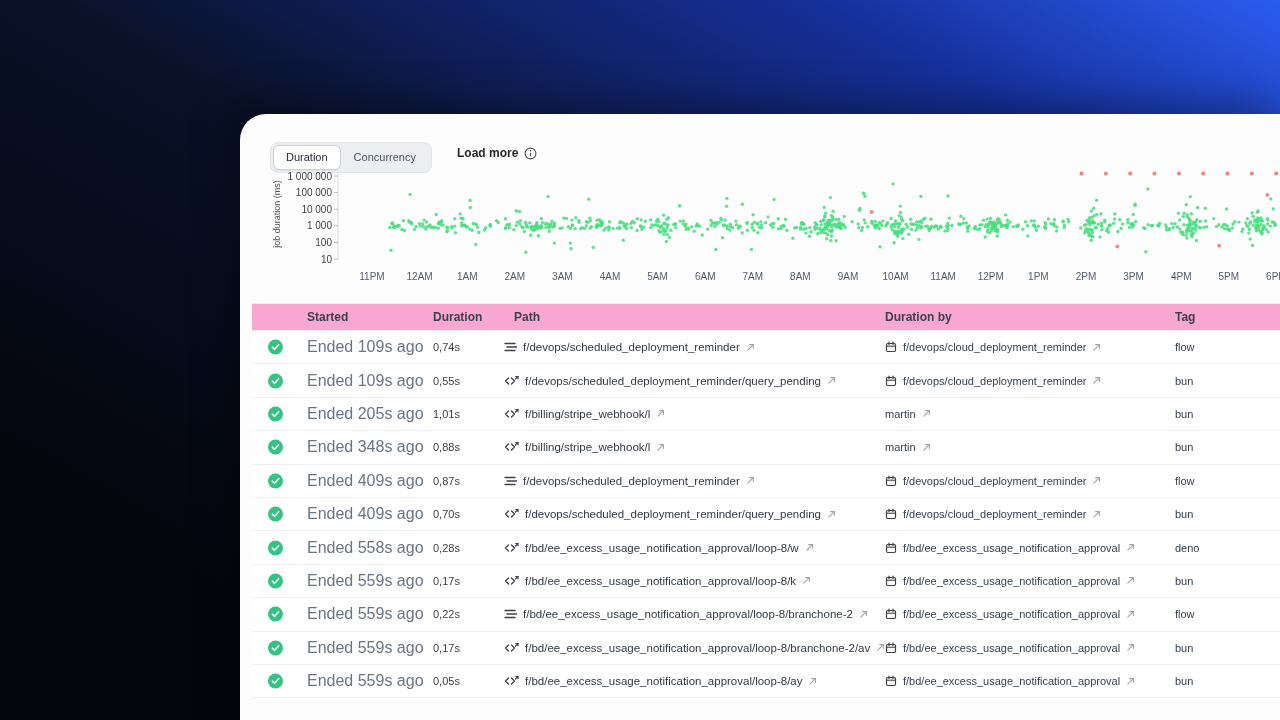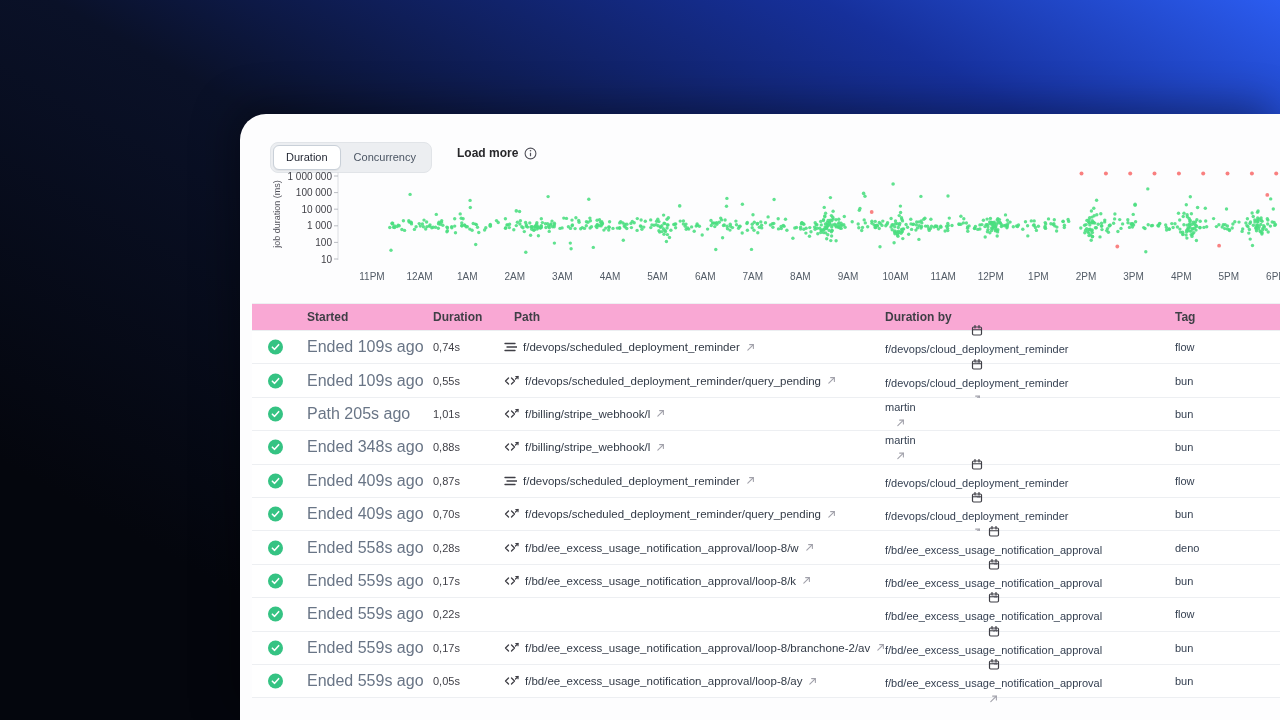--- a/index.html
+++ b/index.html
@@ -47,21 +47,21 @@
     background:#f9a8d4; border-top:1px solid #eef0f3; border-bottom:1px solid #eceef1;
   }
   .th { position:absolute; top:50%; transform:translateY(-50%); font-size:12px; font-weight:700; color:#3f3f46; white-space:nowrap; }
   .tbody { position:absolute; left:12px; right:0; top:217px; }
   .row { position:relative; height:33.4px; border-bottom:1px solid #edeff2; cursor:pointer; background:#fff; }
   .cell { position:absolute; top:50%; transform:translateY(-50%); display:flex; align-items:center; gap:6px; white-space:nowrap; }
   .c-check    { left:16px; }
   .c-started  { left:55px;  font-size:16px; color:#697586; }
   .c-duration { left:181px; font-size:11px; color:#3f3f46; }
   .c-path     { left:252px; font-size:11.5px; color:#323a46; }
-  .c-trigger  { left:633px; font-size:11px;  color:#364152;flex-direction:column; }
+  .c-trigger  { left:633px; font-size:11px;  color:#364152; }
   .c-tag      { left:923px; font-size:11px;  color:#364152; }
   .check {
     width:15px; height:15px; border-radius:50%; background:#35c383;
     display:inline-flex; align-items:center; justify-content:center; flex:0 0 auto;
   }
   .picon, .mini { display:inline-flex; align-items:center; flex:0 0 auto; }
 </style>
 </head>
 <body>
 
@@ -1085,21 +1085,21 @@
     <span class="cell c-tag">bun</span>
   </div>
       <div class="row">
     <span class="cell c-check">
       <span class="check">
         <svg width="9" height="9" viewBox="0 0 10 10">
               <polyline points="1.5,5.2 4,7.6 8.5,2.4" fill="none" stroke="#ffffff" stroke-width="1.7" stroke-linecap="round" stroke-linejoin="round"></polyline>
             </svg>
       </span>
     </span>
-    <span class="cell c-started">Path 205s ago</span>
+    <span class="cell c-started">Ended 205s ago</span>
     <span class="cell c-duration">1,01s</span>
     <span class="cell c-path">
 
       <span class="picon">
         <svg width="15" height="12" viewBox="0 0 15 12">
               <polyline points="4.5,3 1.5,6 4.5,9" fill="none" stroke="#3f3f46" stroke-width="1.3" stroke-linecap="round" stroke-linejoin="round"></polyline>
               <polyline points="7.5,3 10.5,6 7.5,9" fill="none" stroke="#3f3f46" stroke-width="1.3" stroke-linecap="round" stroke-linejoin="round"></polyline>
               <line x1="11.5" y1="4" x2="14" y2="1.5" stroke="#3f3f46" stroke-width="1.2" stroke-linecap="round"></line>
               <polyline points="11.8,1.5 14,1.5 14,3.7" fill="none" stroke="#3f3f46" stroke-width="1.2" stroke-linecap="round" stroke-linejoin="round"></polyline>
             </svg>
@@ -1354,20 +1354,37 @@
       <div class="row">
     <span class="cell c-check">
       <span class="check">
         <svg width="9" height="9" viewBox="0 0 10 10">
               <polyline points="1.5,5.2 4,7.6 8.5,2.4" fill="none" stroke="#ffffff" stroke-width="1.7" stroke-linecap="round" stroke-linejoin="round"></polyline>
             </svg>
       </span>
     </span>
     <span class="cell c-started">Ended 559s ago</span>
     <span class="cell c-duration">0,22s</span>
+    <span class="cell c-path">
+      <span class="picon">
+        <svg width="13" height="12" viewBox="0 0 13 12">
+              <line x1="1" y1="2.5" x2="11" y2="2.5" stroke="#3f3f46" stroke-width="1.4" stroke-linecap="round"></line>
+              <line x1="3" y1="6" x2="13" y2="6" stroke="#3f3f46" stroke-width="1.4" stroke-linecap="round"></line>
+              <line x1="1" y1="9.5" x2="11" y2="9.5" stroke="#3f3f46" stroke-width="1.4" stroke-linecap="round"></line>
+            </svg>
+      </span>
+
+      <span>f/bd/ee_excess_usage_notification_approval/loop-8/branchone-2</span>
+      <span class="mini">
+        <svg width="9" height="9" viewBox="0 0 10 10">
+              <polyline points="4,1.8 8.2,1.8 8.2,6" fill="none" stroke="#a1a1aa" stroke-width="1.2" stroke-linecap="round" stroke-linejoin="round"></polyline>
+              <line x1="8.2" y1="1.8" x2="2" y2="8" stroke="#a1a1aa" stroke-width="1.2" stroke-linecap="round"></line>
+            </svg>
+      </span>
+    </span>
     <span class="cell c-trigger">
       <span class="picon">
         <svg width="12" height="12" viewBox="0 0 12 12">
               <rect x="1.5" y="2.5" width="9" height="8" rx="1.2" fill="none" stroke="#3f3f46" stroke-width="1.2"></rect>
               <line x1="4" y1="1" x2="4" y2="3.4" stroke="#3f3f46" stroke-width="1.2" stroke-linecap="round"></line>
               <line x1="8" y1="1" x2="8" y2="3.4" stroke="#3f3f46" stroke-width="1.2" stroke-linecap="round"></line>
               <line x1="1.5" y1="5.2" x2="10.5" y2="5.2" stroke="#3f3f46" stroke-width="1.1"></line>
             </svg>
       </span>
       <span>f/bd/ee_excess_usage_notification_approval</span>

